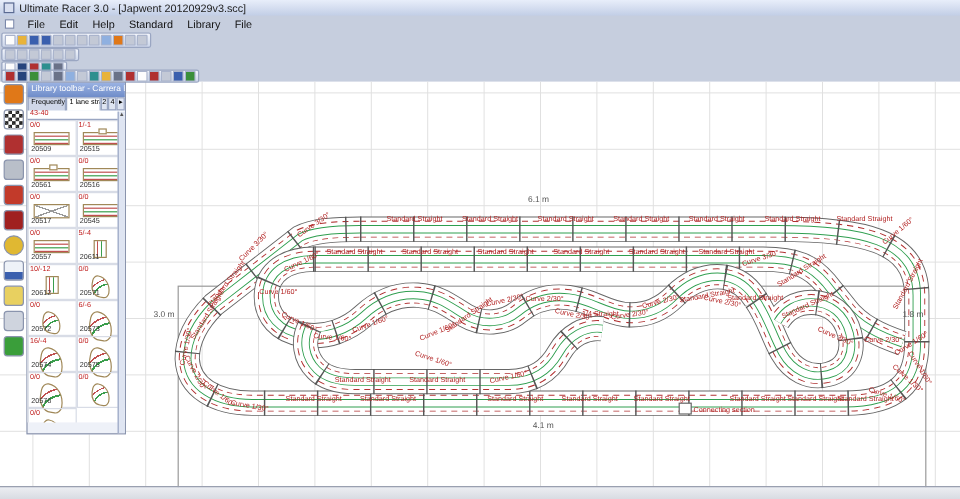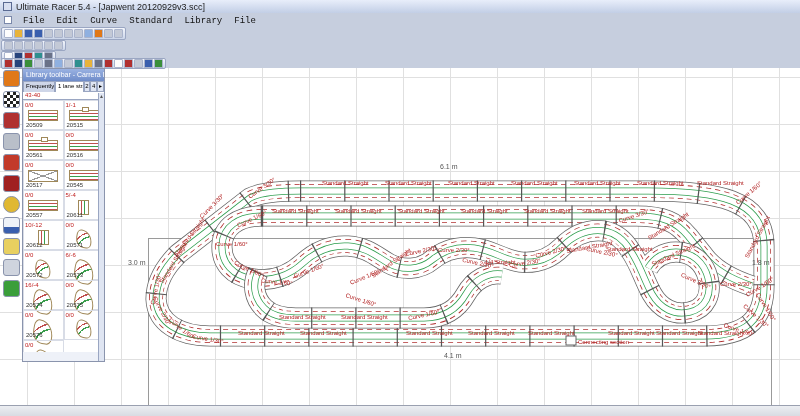--- a/index.html
+++ b/index.html
@@ -8,21 +8,21 @@
   
   .titlebar{position:absolute;left:0;top:0;width:800px;height:13px;
     background:linear-gradient(#e8eefa,#c2cee6);display:flex;align-items:center;
     font-size:9px;color:#222;}
   .titlebar .appicon{width:9px;height:9px;margin:0 4px 0 3px;background:#d8dff0;
     border:1px solid #5a6a92;box-sizing:border-box;}
   .menubar{position:absolute;left:0;top:13px;width:800px;height:14px;
     display:flex;align-items:center;font-size:9px;color:#111;}
   .menubar .childicon{width:8px;height:8px;margin:0 5px 0 4px;background:#fff;
     border:1px solid #7a88aa;box-sizing:border-box;}
-  .menubar .mitem{padding:1px 6px;cursor:default;font-family:Liberation Mono, monospace;}
+  .menubar .mitem{padding:1px 6px;cursor:default;}
   .tbrow{position:absolute;display:flex;align-items:center;gap:1px;
     background:linear-gradient(#f3f6fc,#ccd6ea);border:1px solid #9aa6c2;
     border-radius:2px;padding:1px 2px;box-sizing:border-box;}
   .tbtn{width:10px;height:10px;border:1px solid #aab4cc;border-radius:1px;
     box-sizing:border-box;}
   .tbtn.sm{width:9px;height:9px;}
   .c-white{background:#fdfdfd}.c-amber{background:#e8b33a}.c-blue{background:#3a5fae}
   .c-gray{background:#c3c9d6}.c-red{background:#b03030}.c-green{background:#3a8f3a}
   .c-orange{background:#e07818}.c-teal{background:#2e8f8f}.c-dark{background:#6a7288}
   .c-navy{background:#27447c}.c-lblue{background:#8fb0e0}
@@ -201,26 +201,26 @@
     <span class="tlabel" style="left: 698px; top: 330px;">Standard Straight</span>
     <span class="tlabel" style="left: 578px; top: 339px;">Connecting section</span>
     <span class="dlabel" style="left: 440px; top: 163px;">6.1 m</span>
     <span class="dlabel" style="left: 444px; top: 352px;">4.1 m</span>
     <span class="dlabel" style="left: 128px; top: 259px;">3.0 m</span>
     <span class="dlabel" style="left: 752px; top: 259px;">1.8 m</span>
   </div>
 
 <div class="titlebar">
   <span class="appicon"></span>
-  <span>Ultimate Racer 5.4 - [Japwent 20120929v3.scc]</span>
+  <span>Ultimate Racer 3.0 - [Japwent 20120929v3.scc]</span>
 </div>
 
 <div class="menubar">
   <span class="childicon"></span>
-  <span id="menuitems"><span class="mitem">File</span><span class="mitem">Edit</span><span class="mitem">Curve</span><span class="mitem">Standard</span><span class="mitem">Library</span><span class="mitem">File</span></span>
+  <span id="menuitems"><span class="mitem">File</span><span class="mitem">Edit</span><span class="mitem">Help</span><span class="mitem">Standard</span><span class="mitem">Library</span><span class="mitem">File</span></span>
 </div>
 
 <div class="tbrow" style="left:1px;top:27px;height:13px;">
     <span class="tbtn sm c-white"></span>
     <span class="tbtn sm c-amber"></span>
     <span class="tbtn sm c-blue"></span>
     <span class="tbtn sm c-blue"></span>
     <span class="tbtn sm c-gray"></span>
     <span class="tbtn sm c-gray"></span>
     <span class="tbtn sm c-gray"></span>

